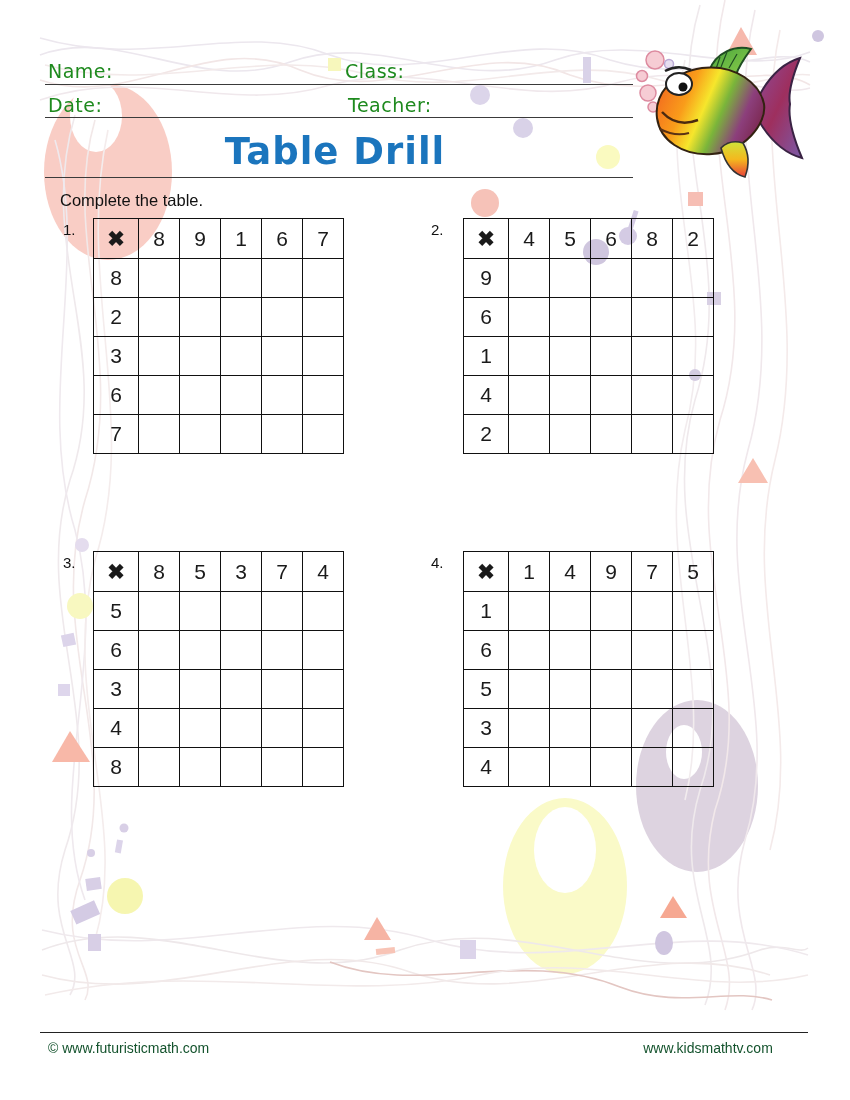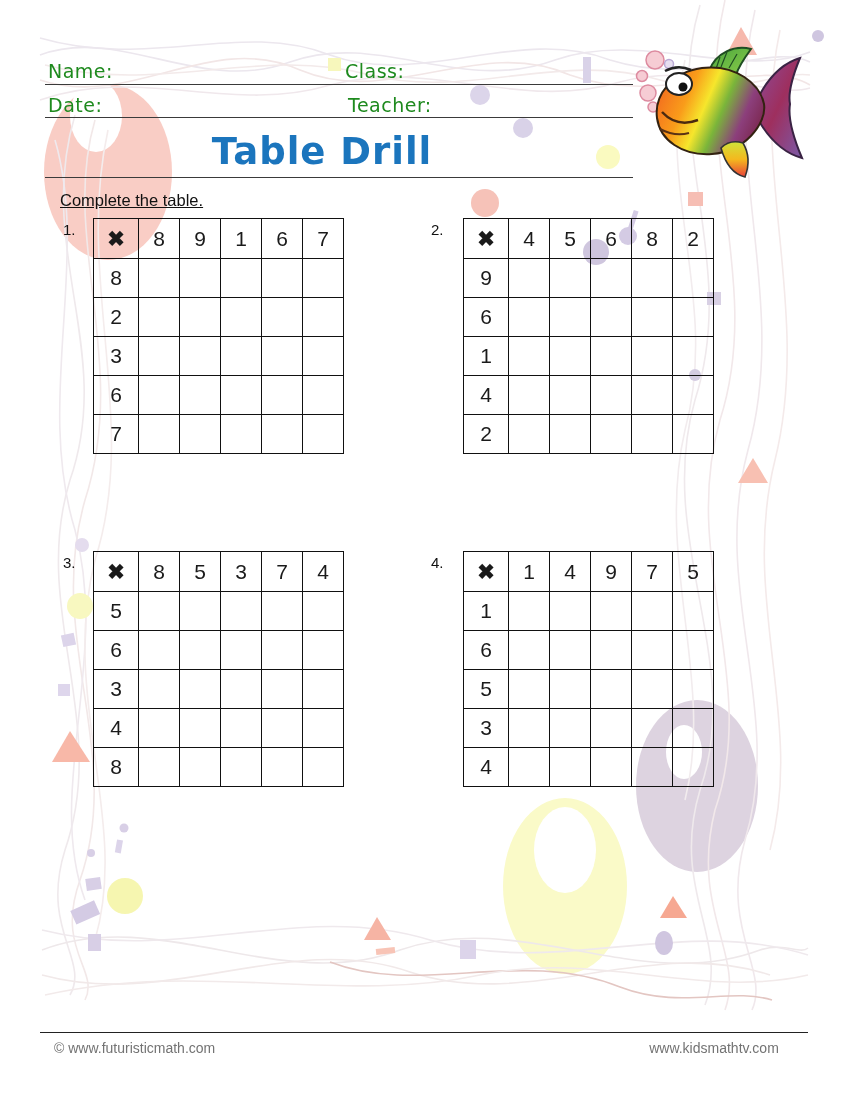--- a/index.html
+++ b/index.html
@@ -15,33 +15,33 @@
   
   .field-label{
     font-family:"DejaVu Sans", sans-serif;
     font-weight:normal;font-size:19px;color:#1e8a1e;letter-spacing:0.5px;
   }
   .hline{border-top:1.6px solid #3a3a3a;height:0;}
   .page-title{
     font-family:"DejaVu Sans", sans-serif;
     font-weight:bold;font-size:37px;color:#1b75bd;text-align:center;letter-spacing:1px;
   }
-  .instruction{font-size:16.5px;color:#111;text-decoration:underline;}
+  .instruction{font-size:16.5px;color:#111;}
   .ws-num{font-size:15px;color:#111;}
   
   table.drill{border-collapse:collapse;background:transparent;}
   table.drill td{
     border:1.4px solid #111;width:40px;height:38px;min-width:40px;
     text-align:center;vertical-align:middle;font-size:21px;color:#1a1a1a;
     padding:0;background:transparent;
   }
   table.drill td.op{font-weight:bold;font-size:21px;width:44px;min-width:44px;}
   table.drill tr:first-child td{height:39px;}
   
-  .footer-text{font-size:14px;color:#737373;margin-left:6px;}
+  .footer-text{font-size:14px;color:#14532d;}
 </style>
 </head>
 <body>
 
 <svg id="decor" width="850" height="1100" viewBox="0 0 850 1100">
 
   <g>
     <ellipse cx="108" cy="172" rx="64" ry="88" fill="#f9cdc5"></ellipse>
     <ellipse cx="96" cy="116" rx="26" ry="36" fill="#ffffff"></ellipse>
     <ellipse cx="565" cy="886" rx="62" ry="88" fill="#fafac8"></ellipse>
@@ -163,21 +163,21 @@
 </svg>
 
 <div class="abs content field-label" style="left:48px;top:60px;">Name:</div>
 <div class="abs content field-label" style="left:345px;top:60px;">Class:</div>
 <div class="abs content hline" style="left:45px;top:84px;width:588px;"></div>
 
 <div class="abs content field-label" style="left:48px;top:94px;">Date:</div>
 <div class="abs content field-label" style="left:348px;top:94px;">Teacher:</div>
 <div class="abs content hline" style="left:45px;top:117px;width:588px;"></div>
 
-<div class="abs content page-title" style="left:28px;top:130px;width:588px;">Table Drill</div>
+<div class="abs content page-title" style="left:41px;top:130px;width:588px;">Table Drill</div>
 <div class="abs content hline" style="left:45px;top:177px;width:588px;"></div>
 
 <div class="abs content instruction" style="left:60px;top:191px;">Complete the table.</div>
 
 <div class="abs content ws-num" style="left:63px;top:221px;">1.</div>
 <div class="abs content" style="left:93px;top:218px;">
     <table class="drill">
       <tbody>
         <tr>
           <td class="op">✖</td>

